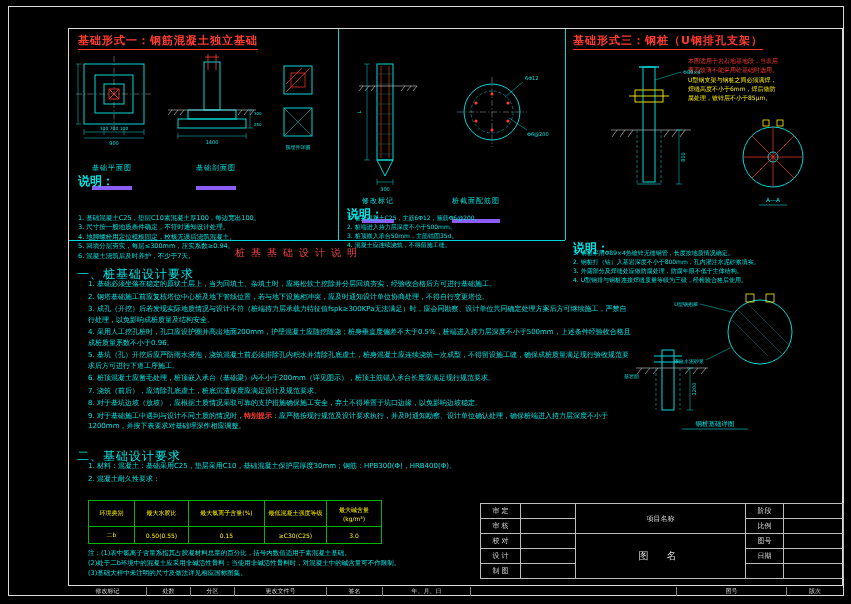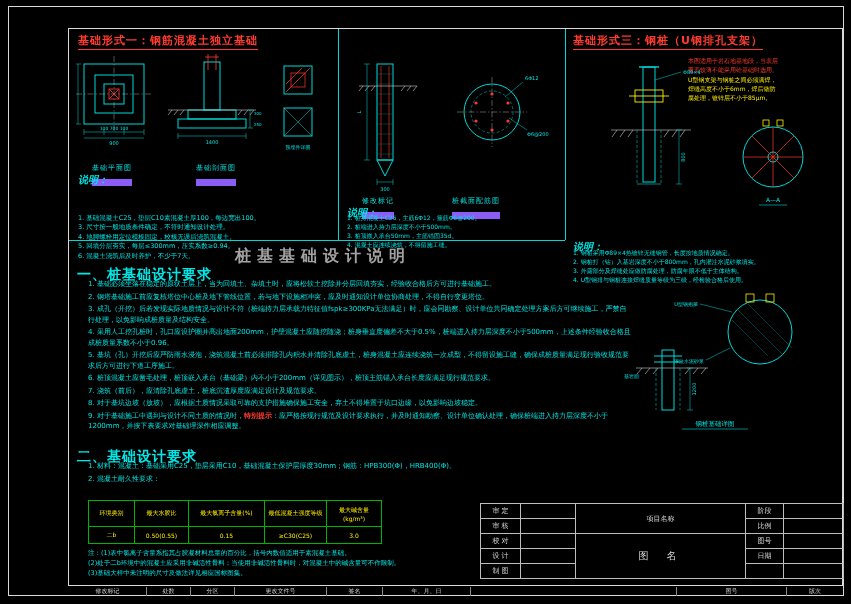--- a/index.html
+++ b/index.html
@@ -7,28 +7,28 @@
   body{width:851px;height:604px;position:relative;overflow:hidden;
        font-family:"DejaVu Sans","Liberation Sans",sans-serif;}
   .sheet{position:absolute;left:0;top:0;width:851px;height:556px;background:#000;}
   .abs{position:absolute;}
   .outer-border{left:8px;top:6px;width:836px;height:590px;border:1px solid #d9d9d9;}
   .inner-border{left:68px;top:28px;width:775px;height:558px;border:1px solid #d9d9d9;}
   .vdiv{width:1px;background:#00d8d8;}
   .hdiv{height:1px;background:#00d8d8;}
   .panel-title{color:#ff3b30;font-weight:bold;font-size:11px;letter-spacing:1px;
                border-bottom:1px solid #ff3b30;padding-bottom:1px;white-space:nowrap;}
-  .cap{color:#00e5e5;font-size:7px;letter-spacing:1px;border-bottom:7px solid #8b5cf6;padding-bottom:6px;white-space:nowrap;}
-  .nlabel{color:#00e5e5;font-size:10px;font-weight:bold;font-style:italic;}
+  .cap{color:#00e5e5;font-size:7px;letter-spacing:1px;border-bottom:4px solid #8b5cf6;padding-bottom:13px;white-space:nowrap;}
+  .nlabel{color:#00e5e5;font-size:12px;font-weight:bold;}
   .notes{color:#00e5e5;font-size:6.5px;line-height:1.45;}
   .notes6{color:#00e5e5;font-size:6px;line-height:1.5;}
   .warn-red{color:#ff3b30;font-size:6px;line-height:1.5;}
   .warn-yel{color:#ffef00;font-size:6px;line-height:1.5;}
-  .main-title{color:#a3a3a3;font-size:16px;font-weight:bold;letter-spacing:6px;white-space:nowrap;}
-  .sec-head{color:#00e5e5;font-size:14px;font-weight:bold;letter-spacing:1px;white-space:nowrap;text-align:right;}
+  .main-title{color:#ef4444;font-size:10px;font-weight:normal;letter-spacing:6px;white-space:nowrap;}
+  .sec-head{color:#00e5e5;font-size:12px;font-weight:normal;letter-spacing:1px;white-space:nowrap;text-align:right;}
   .sec-list{color:#00e5e5;font-size:7px;line-height:1.5;}
   .sec-list .it{margin-bottom:2px;}
   .red-inline{color:#ff3b30;font-weight:bold;}
   .durtable{border:1px solid #00b400;font-size:6px;color:#ffef00;background:#000;}
   .durtable .tr{display:grid;grid-template-columns:46px 54px 76px 62px 54px;}
   .durtable .tc{border-right:1px solid #00b400;display:flex;align-items:center;justify-content:center;text-align:center;padding:1px;}
   .durtable .tc:last-child{border-right:none;}
   .durtable .th-row .tc{height:26px;border-bottom:1px solid #00b400;}
   .durtable .td-row .tc{height:16px;}
   .tnotes{color:#00e5e5;font-size:6.5px;line-height:1.55;}

